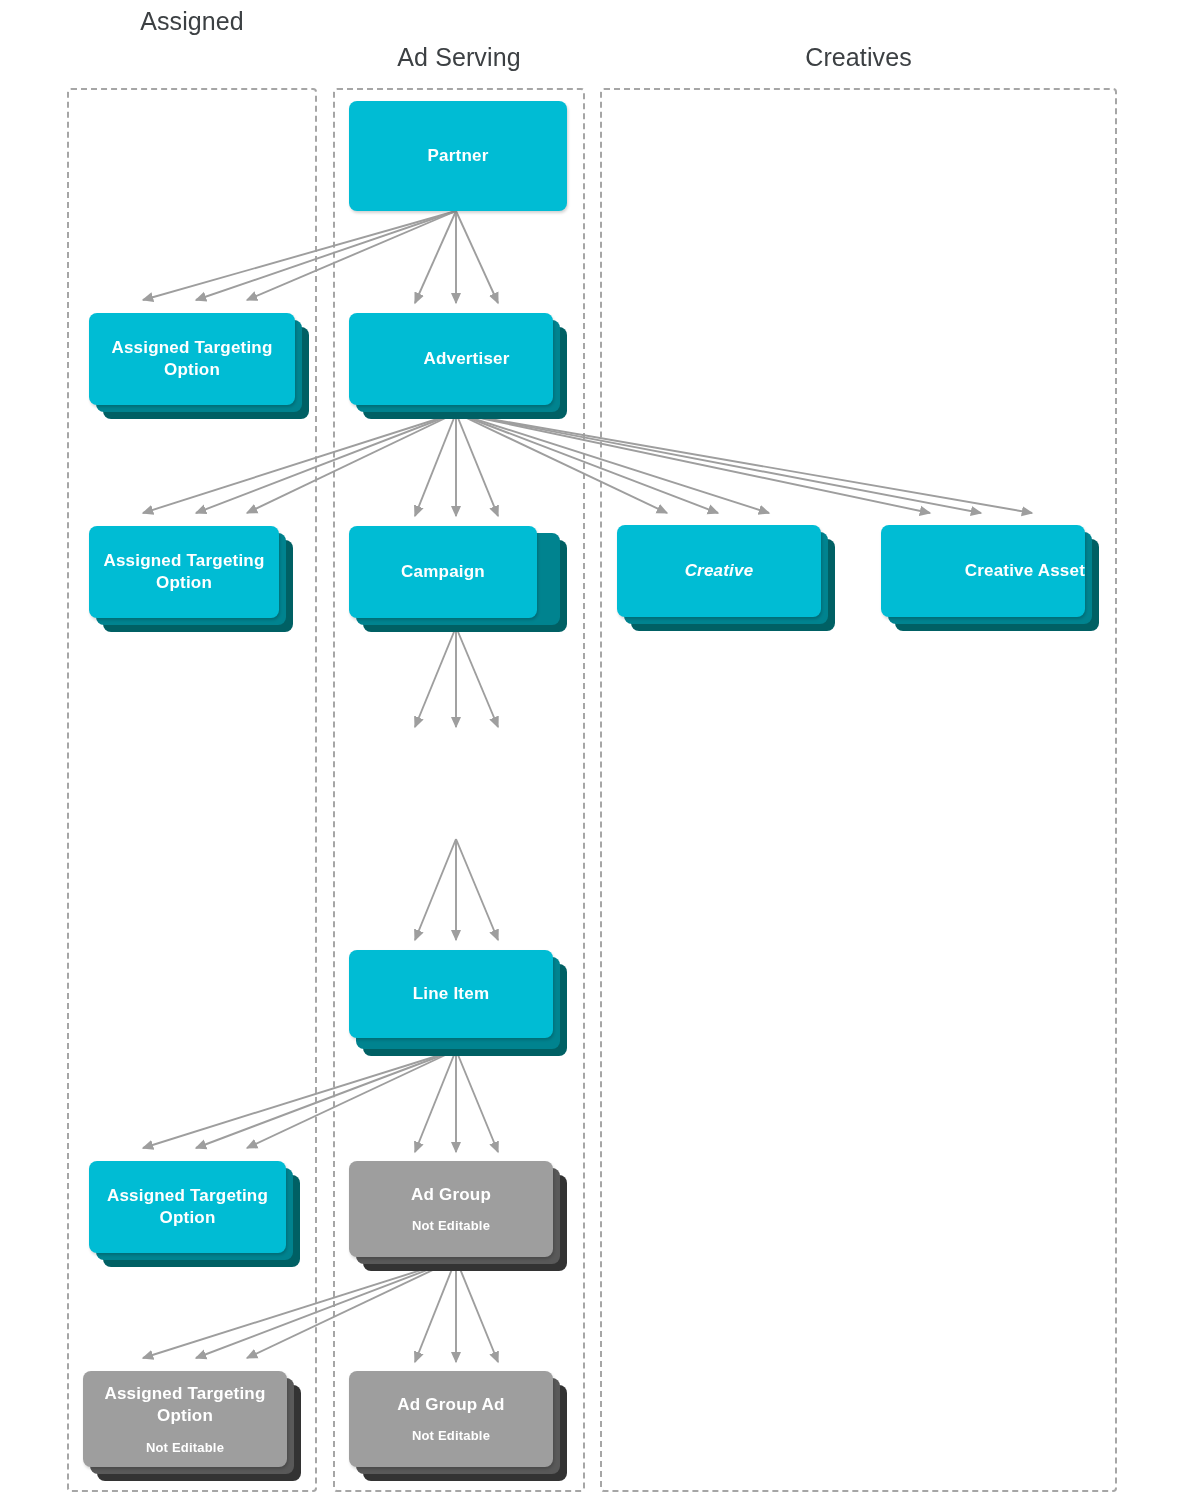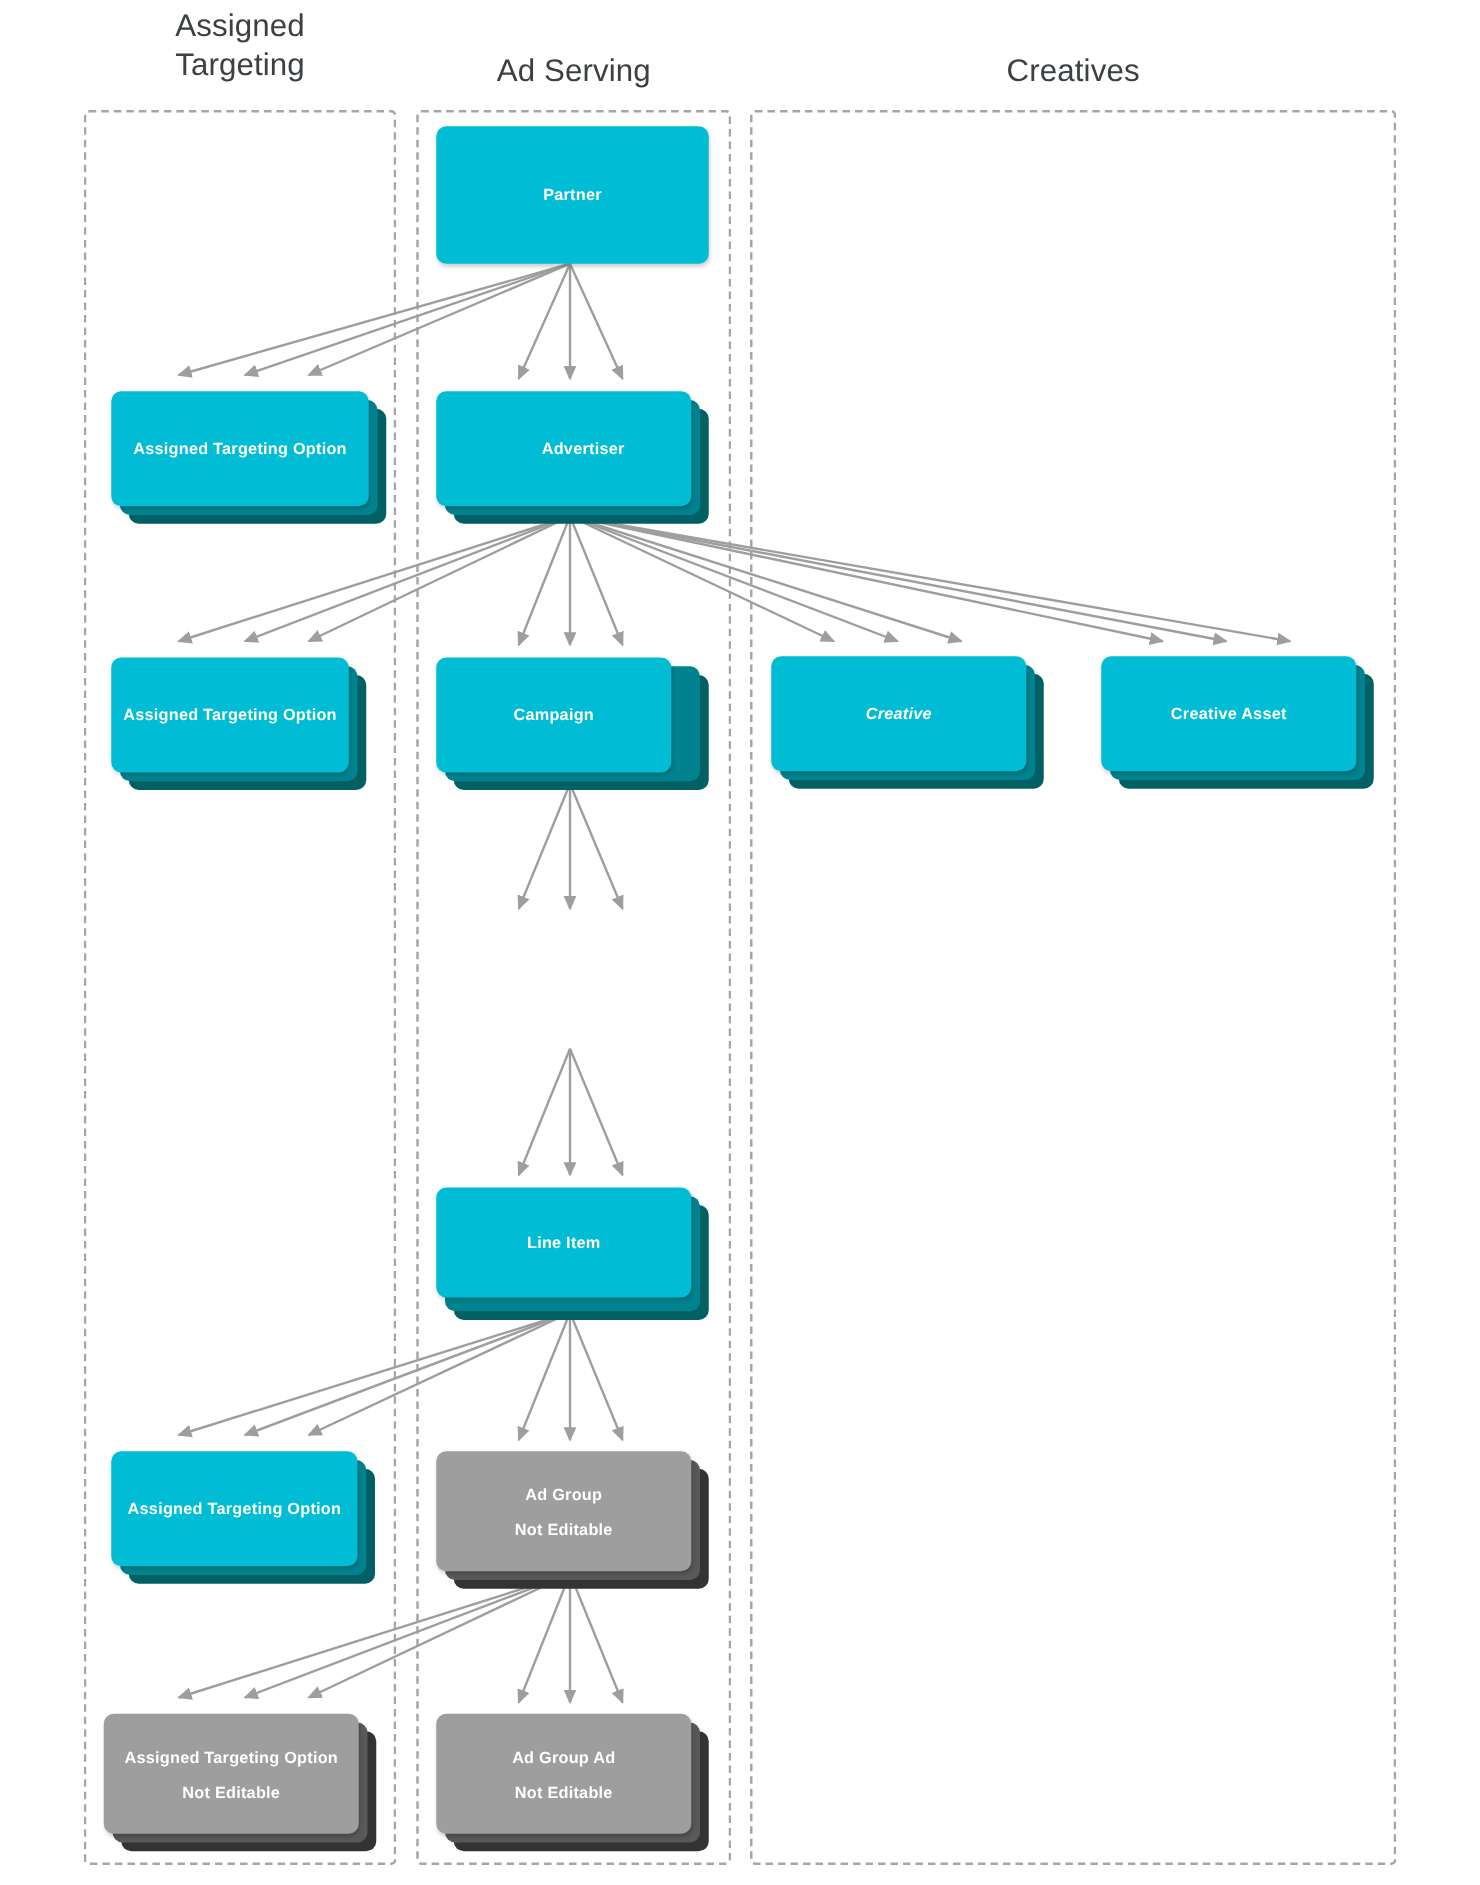--- a/index.html
+++ b/index.html
@@ -67,21 +67,21 @@
     box-sizing: border-box;
     display: flex;
     flex-direction: column;
     align-items: center;
     justify-content: center;
     text-align: center;
     color: #ffffff;
     box-shadow: 1px 2px 3px rgba(0,0,0,0.18);
   }
   .node .title {
-    font-size: 13px;
+    font-size: 17px;
     font-weight: 700;
     line-height: 1.32;
     letter-spacing: 0.2px;
     color: #ffffff;
   }
   .node .sub {
     font-size: 13px;
     font-weight: 700;
     line-height: 1.2;
     letter-spacing: 0.2px;
@@ -99,21 +99,20 @@
   .gray .l1    { background: #595959; }
   .gray .l2    { background: #333333; }
 </style>
 </head>
 <body>
 
 <div id="canvas">
 
   <div class="col-title" style="left:67px; top:6px; width:250px;">
     <div>Assigned</div>
-    <div>Targeting</div>
   </div>
 
   <div class="col-title" style="left:333px; top:42px; width:252px;">Ad Serving</div>
 
   <div class="col-title" style="left:600px; top:42px; width:517px;">Creatives</div>
 
   <div class="group-box" style="left:67px;  top:88px; width:250px; height:1404px;"></div>
   <div class="group-box" style="left:333px; top:88px; width:252px; height:1404px;"></div>
   <div class="group-box" style="left:600px; top:88px; width:517px; height:1404px;"></div>
 
@@ -242,21 +241,21 @@
     <div class="layer l2" style="left:14px; top:14px; width:204px; height:92px;"></div>
     <div class="layer l1" style="left:7px; top:7px; width:204px; height:92px;"></div>
     <div class="face" style="width:204px; height:92px;">
       <span class="title">Creative</span>
     </div>
   </div>
 
   <div class="node teal" style="left:881px; top:525px; width:204px; height:92px;">
     <div class="layer l2" style="left:14px; top:14px; width:204px; height:92px;"></div>
     <div class="layer l1" style="left:7px; top:7px; width:204px; height:92px;"></div>
-    <div class="face" style="width:204px; height:92px;">
+    <div class="face" style="width:204px; height:92px;align-items:flex-end;">
       <span class="title">Creative Asset</span>
     </div>
   </div>
 
 
   <div class="node teal" style="left:349px; top:950px; width:204px; height:92px;">
     <div class="layer l2" style="left:14px; top:14px; width:204px; height:92px;"></div>
     <div class="layer l1" style="left:7px; top:7px; width:204px; height:92px;"></div>
     <div class="face" style="width:204px; height:88px;">
       <span class="title">Line Item</span>

